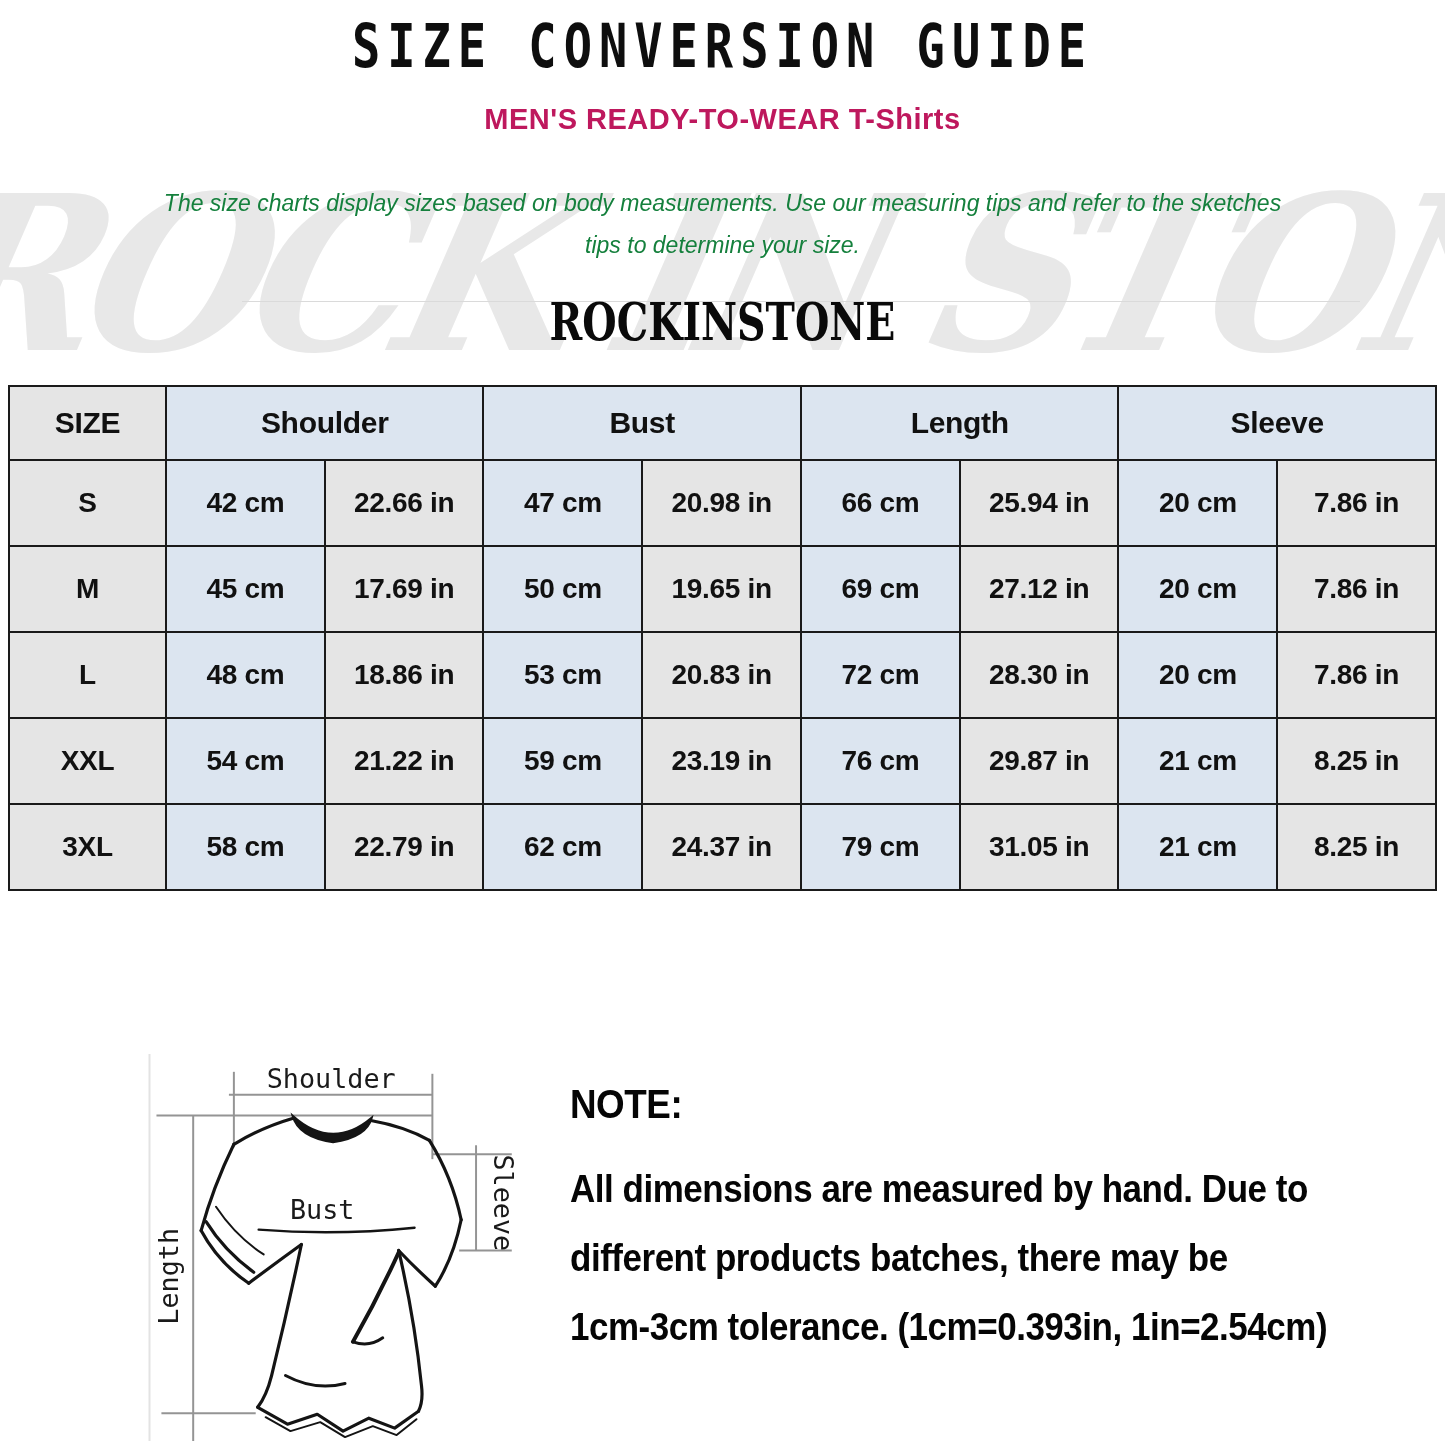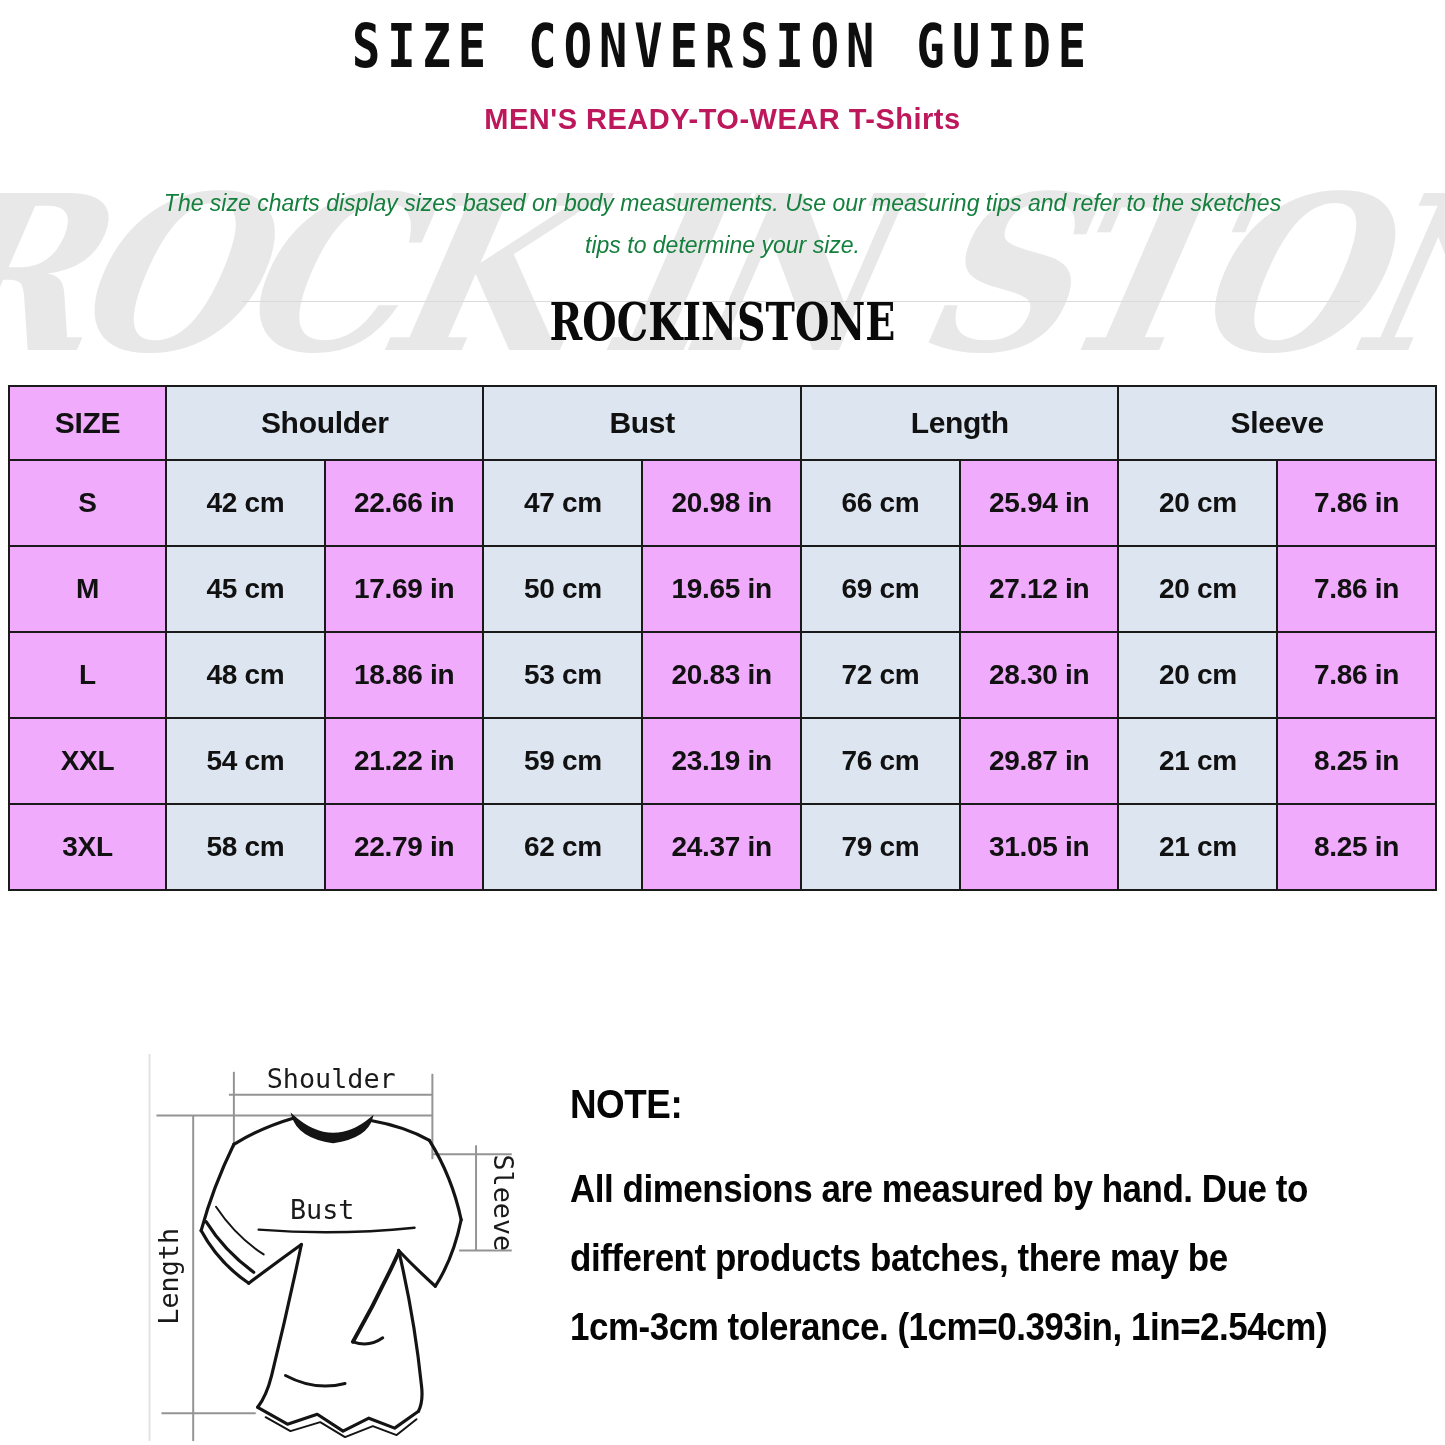--- a/index.html
+++ b/index.html
@@ -30,21 +30,21 @@
 
   
   table.size{position:absolute;top:385px;left:8px;width:1429px;border-collapse:collapse;
     table-layout:fixed;}
   table.size th,table.size td{border:2.5px solid #1a1a1a;text-align:center;vertical-align:middle;
     font-weight:bold;letter-spacing:-0.3px;padding:0;}
   tr.hdr1 th{height:72px;font-size:30px;}
   tr.hdr2 th{height:78px;font-size:28px;}
   tr.datarow td{height:84px;font-size:28px;}
   .blue{background:#dce5f0;}
-  .white{background:#f0abfc;}
+  .white{background:#e5e5e5;}
 
   
   .diagram{position:absolute;top:1048px;left:115px;width:470px;height:397px;}
   .dim-label{font-family:"DejaVu Sans Mono",monospace;font-size:27px;fill:#1a1a1a;}
   .note{position:absolute;top:1082px;left:570px;width:860px;}
   .note-heading{font-weight:bold;font-size:40px;letter-spacing:-0.5px;
     transform:scaleX(0.92);transform-origin:0 0;margin-bottom:28px;color:#050505;}
   .note-line{font-weight:bold;font-size:38px;line-height:69px;letter-spacing:-0.5px;
     transform:scaleX(0.92);transform-origin:0 0;white-space:nowrap;color:#050505;}
 </style>

